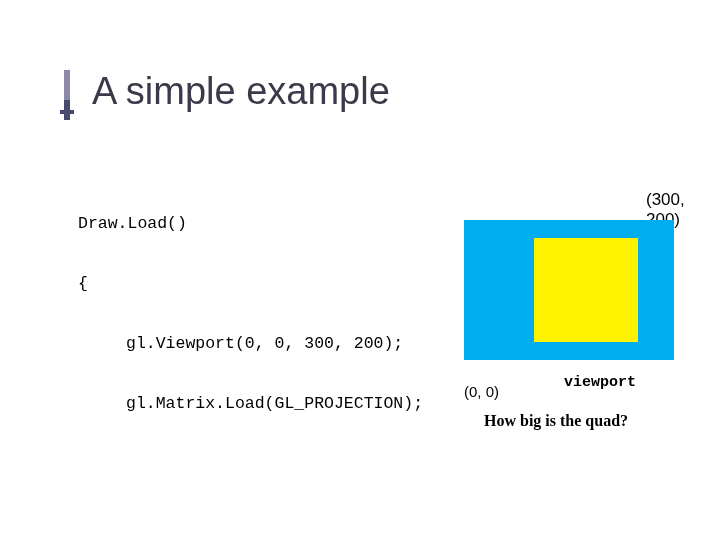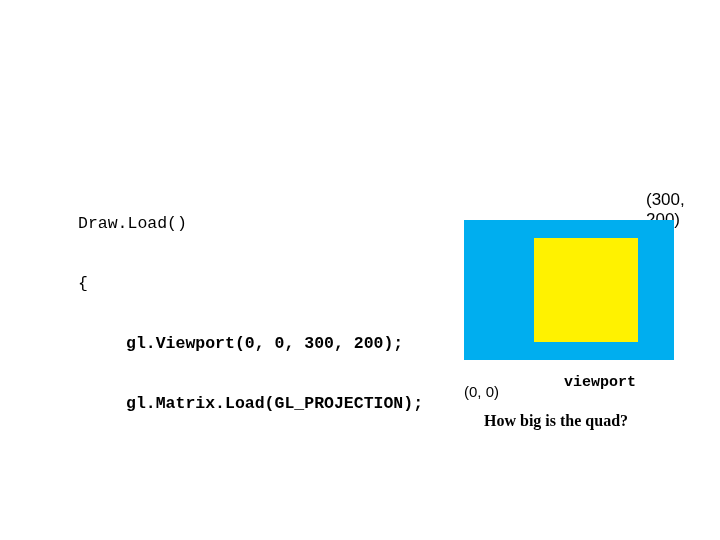--- a/index.html
+++ b/index.html
@@ -66,21 +66,21 @@
     position: absolute;
     left: 78px;
     top: 174px;
     font-family: "Courier New", monospace;
     font-size: 16.5px;
     line-height: 20px;
     color: #000;
     white-space: pre;
   }
   .code-line.no-indent { padding-left: 0; }
-  .code-line.indent { padding-left: 48px; font-weight: bold; }
+  .code-line.indent { padding-left: 48px; }
 
   .diagram {
     position: absolute;
     left: 464px;
     top: 220px;
     width: 210px;
     height: 140px;
     background: #00aeef;
   }
   .quad {
@@ -121,20 +121,28 @@
     font-family: Liberation Serif, serif;
     font-size: 16px;
     font-weight: 700;
   }
 </style>
 </head>
 <body>
 
 <div class="slide">
 
+  <div class="title-wrap">
+    <div class="title-bullet">
+      <div class="bar-top"></div>
+      <div class="bar-bottom"></div>
+      <div class="hbar"></div>
+    </div>
+    <div class="title-text">A simple example</div>
+  </div>
 
   <div class="code-block">
     <div class="code-line no-indent">Draw.Load()</div>
     <div class="code-line no-indent">{</div>
     <div class="code-line indent">gl.Viewport(0, 0, 300, 200);</div>
     <div class="code-line indent">gl.Matrix.Load(GL_PROJECTION);</div>
     
     
     
     

